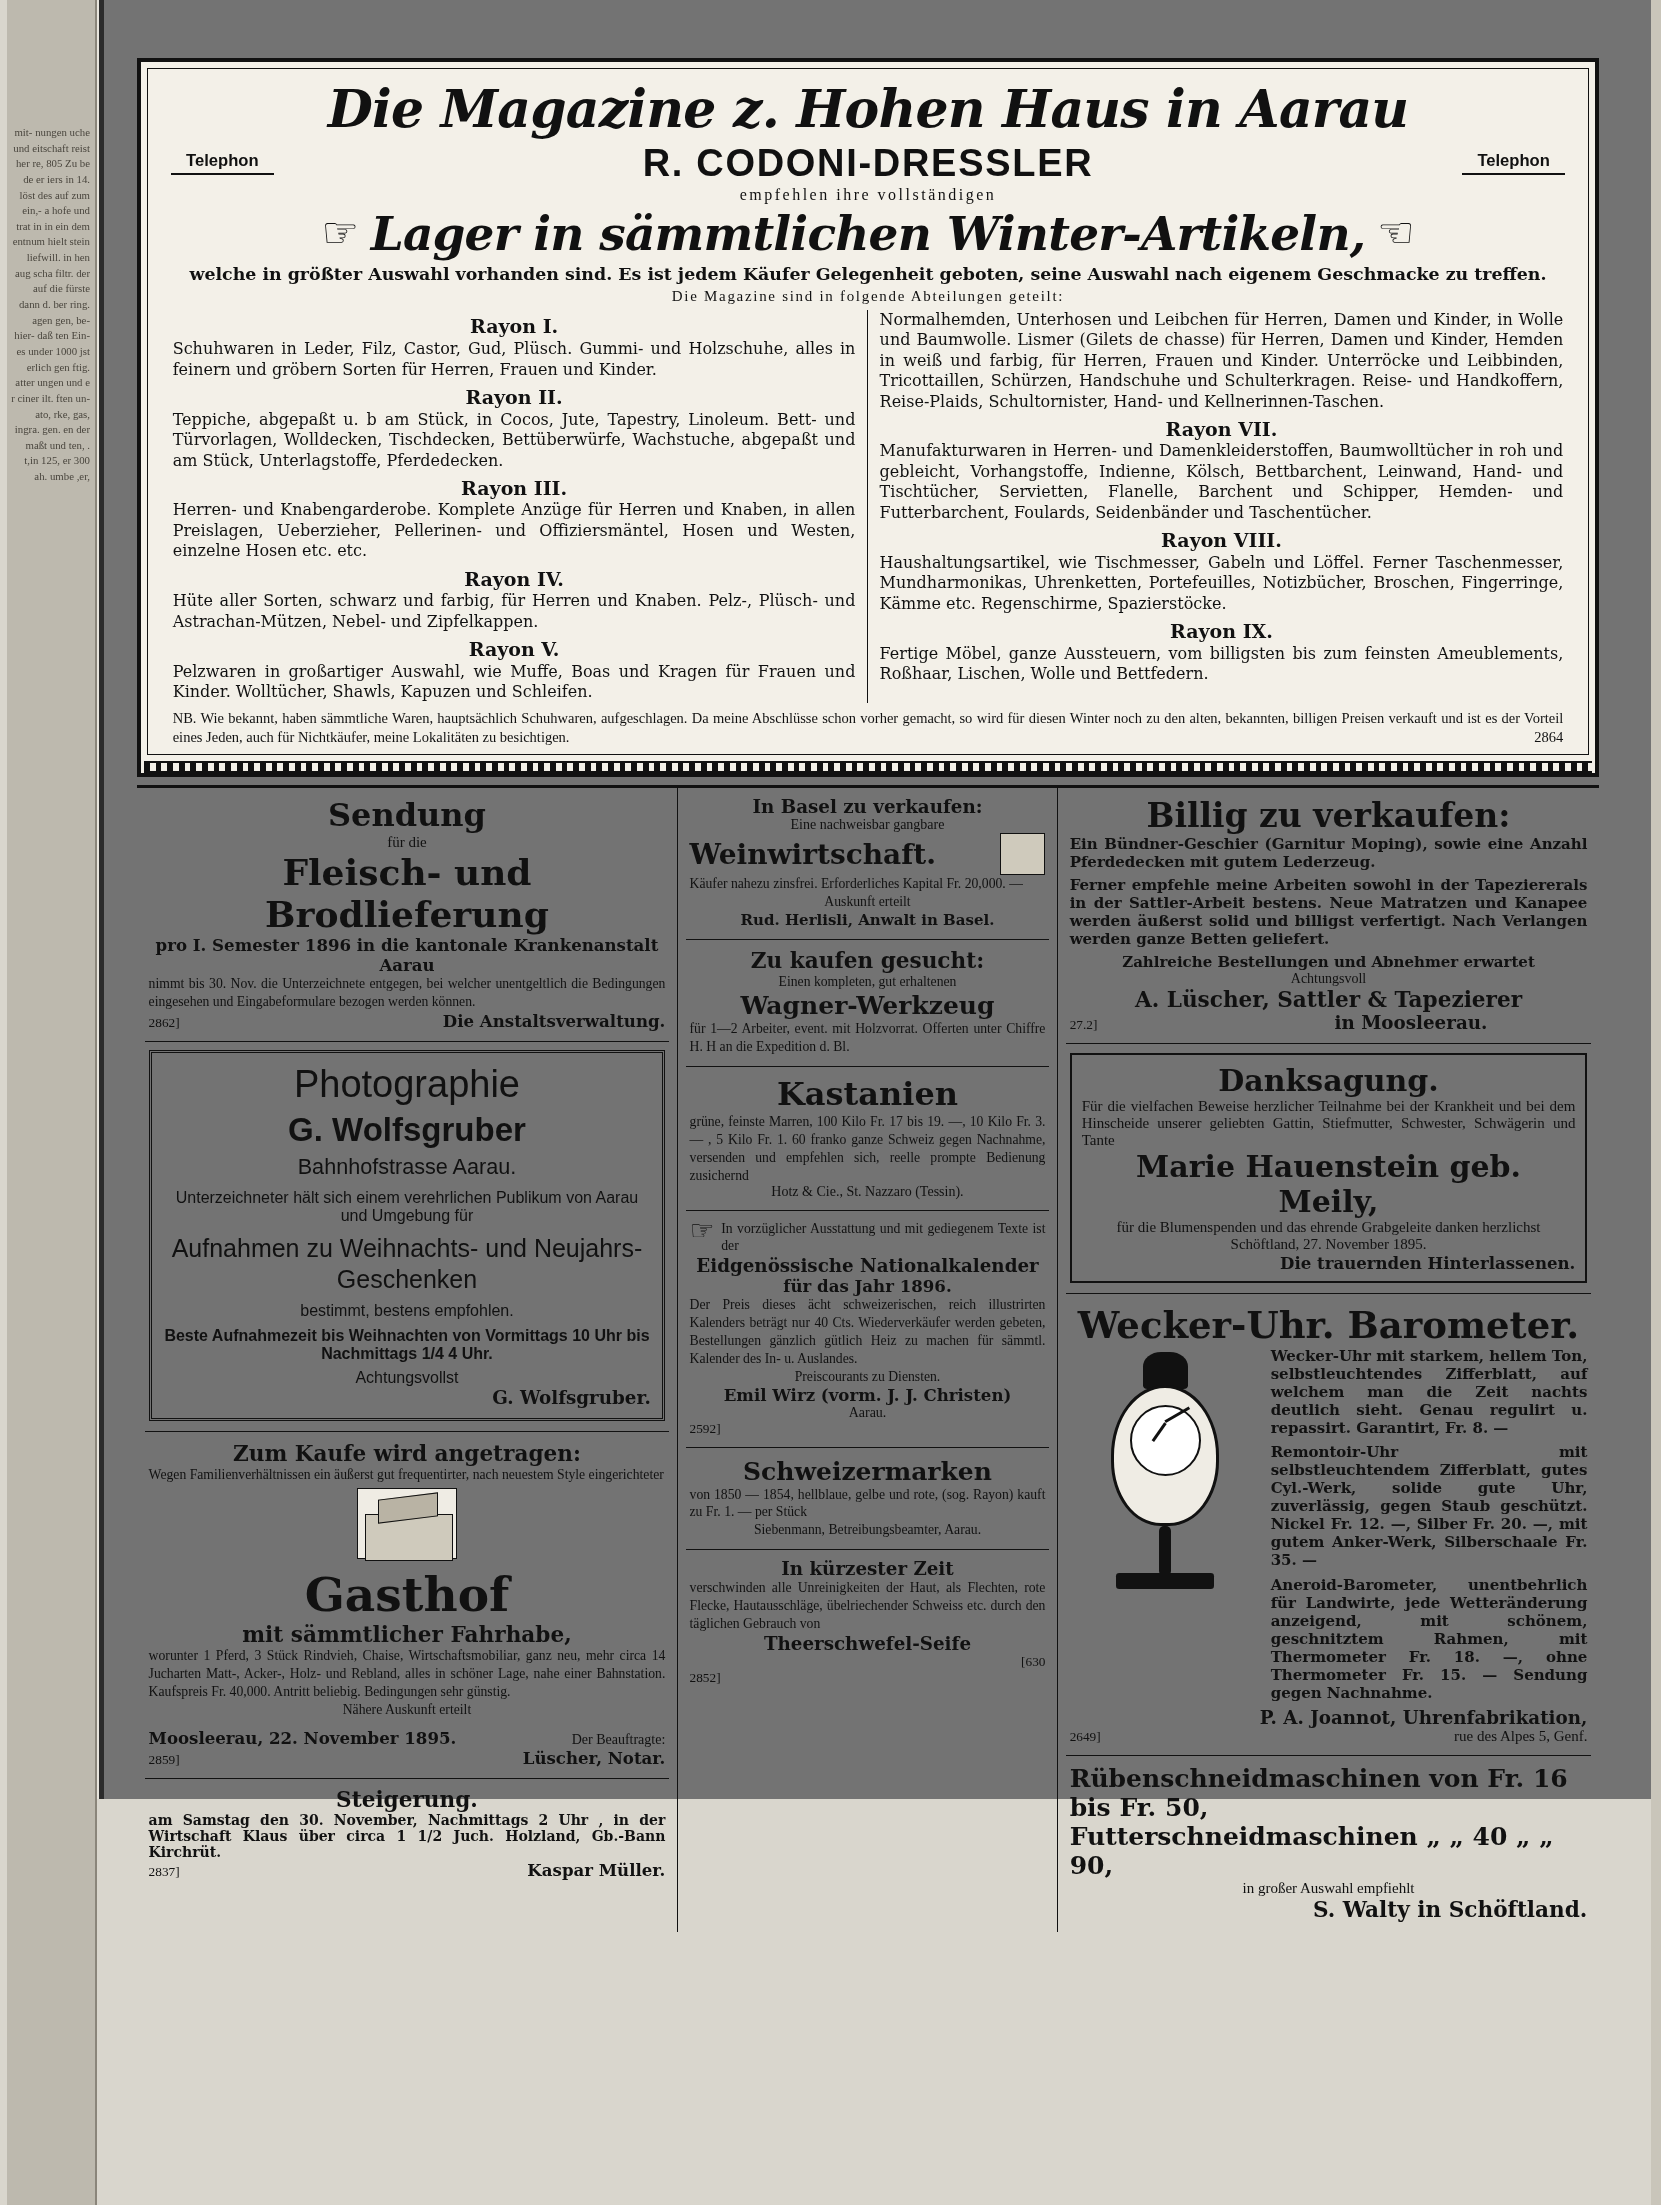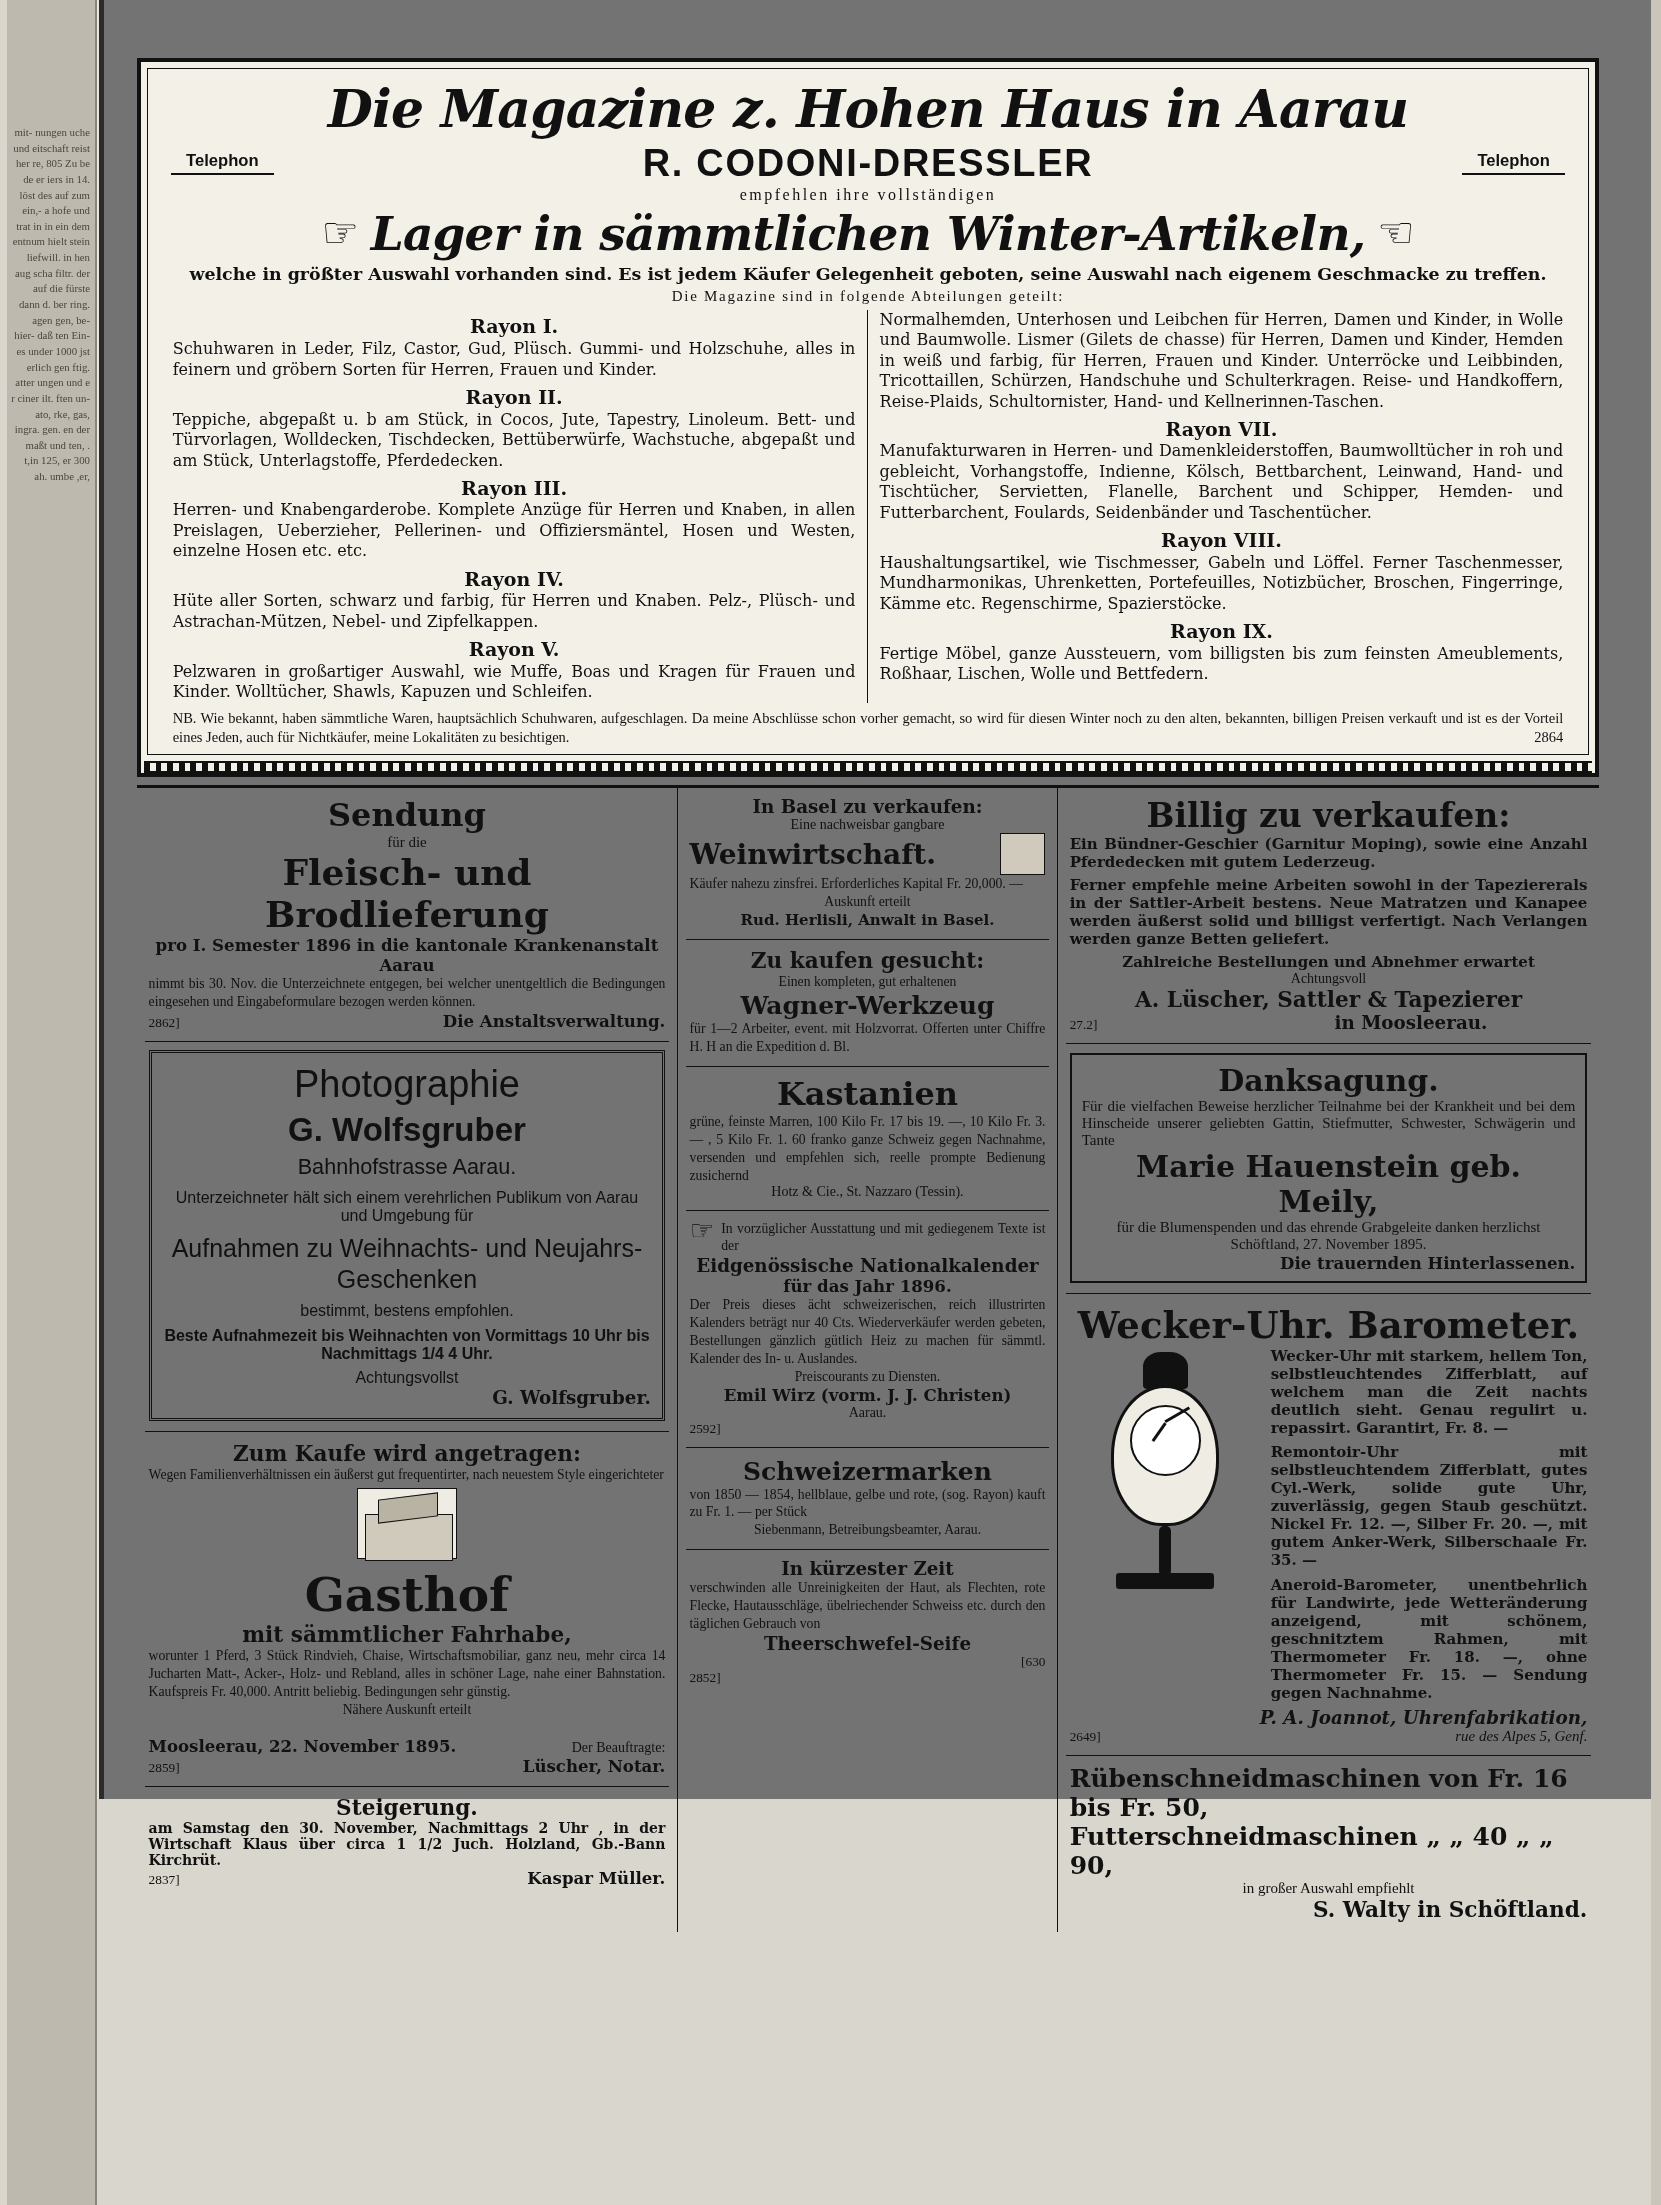--- a/index.html
+++ b/index.html
@@ -216,21 +216,21 @@
             <div class="just s16">Wegen Familienverhältnissen ein äußerst gut frequentirter, nach neuestem Style eingerichteter</div>
             <div style="display:flex;align-items:center;gap:8px;margin-top:5px;flex-direction:column;">
               <div class="housefig"></div>
               <div style="flex:1;text-align:center;">
                 <div class="t-fr-b" style="font-size:47px;">Gasthof</div>
                 <div class="t-fr-b" style="font-size:21.6px;">mit sämmtlicher Fahrhabe,</div>
               </div>
             </div>
             <div class="just s16">worunter 1 Pferd, 3 Stück Rindvieh, Chaise, Wirtschaftsmobiliar, ganz neu, mehr circa 14 Jucharten Matt-, Acker-, Holz- und Rebland, alles in schöner Lage, nahe einer Bahnstation. Kaufspreis Fr. 40,000. Antritt beliebig. Bedingungen sehr günstig.</div>
             <div class="ctr s16">Nähere Auskunft erteilt</div>
-            <div class="flexrow" style="margin-top:17px;">
+            <div class="flexrow" style="margin-top:9px;">
               <span class="t-fr-b s20">Moosleerau, 22. November 1895.</span>
               <span class="s17">Der Beauftragte:</span>
             </div>
             <div class="flexrow">
               <span class="num">2859]</span>
               <span class="t-fr-b s20">Lüscher, Notar.</span>
             </div>
           </div>
 
           <div class="ad">
@@ -340,21 +340,21 @@
                 </div>
               </div>
               <div style="flex:1;">
                 <div class="just s18 t-fr-b">Wecker-Uhr mit starkem, hellem Ton, selbstleuchtendes Zifferblatt, auf welchem man die Zeit nachts deutlich sieht. Genau regulirt u. repassirt. Garantirt, Fr. 8. —</div>
                 <div class="just s18 t-fr-b" style="margin-top:6.6px;">Remontoir-Uhr mit selbstleuchtendem Zifferblatt, gutes Cyl.-Werk, solide gute Uhr, zuverlässig, gegen Staub geschützt. Nickel Fr. 12. —, Silber Fr. 20. —, mit gutem Anker-Werk, Silberschaale Fr. 35. —</div>
                 <div class="just s18 t-fr-b" style="margin-top:6.6px;">Aneroid-Barometer, unentbehrlich für Landwirte, jede Wetteränderung anzeigend, mit schönem, geschnitztem Rahmen, mit Thermometer Fr. 18. —, ohne Thermometer Fr. 15. — Sendung gegen Nachnahme.</div>
               </div>
             </div>
             <div class="flexrow" style="margin-top:5px;">
               <span class="num">2649]</span>
-              <span style="text-align:right;font-style:italic;">
+              <span style="text-align:right;">
                 <span class="t-fr-b s22">P. A. Joannot, Uhrenfabrikation,</span><br>
                 <span class="s18">rue des Alpes 5, Genf.</span>
               </span>
             </div>
           </div>
 
           <div class="ad">
             <div class="t-fr-b" style="font-size:25px;">Rübenschneidmaschinen von Fr. 16 bis Fr. 50,</div>
             <div class="t-fr-b" style="font-size:25px;">Futterschneidmaschinen  „  „ 40 „ „ 90,</div>
             <div class="ctr s18">in großer Auswahl empfiehlt</div>

